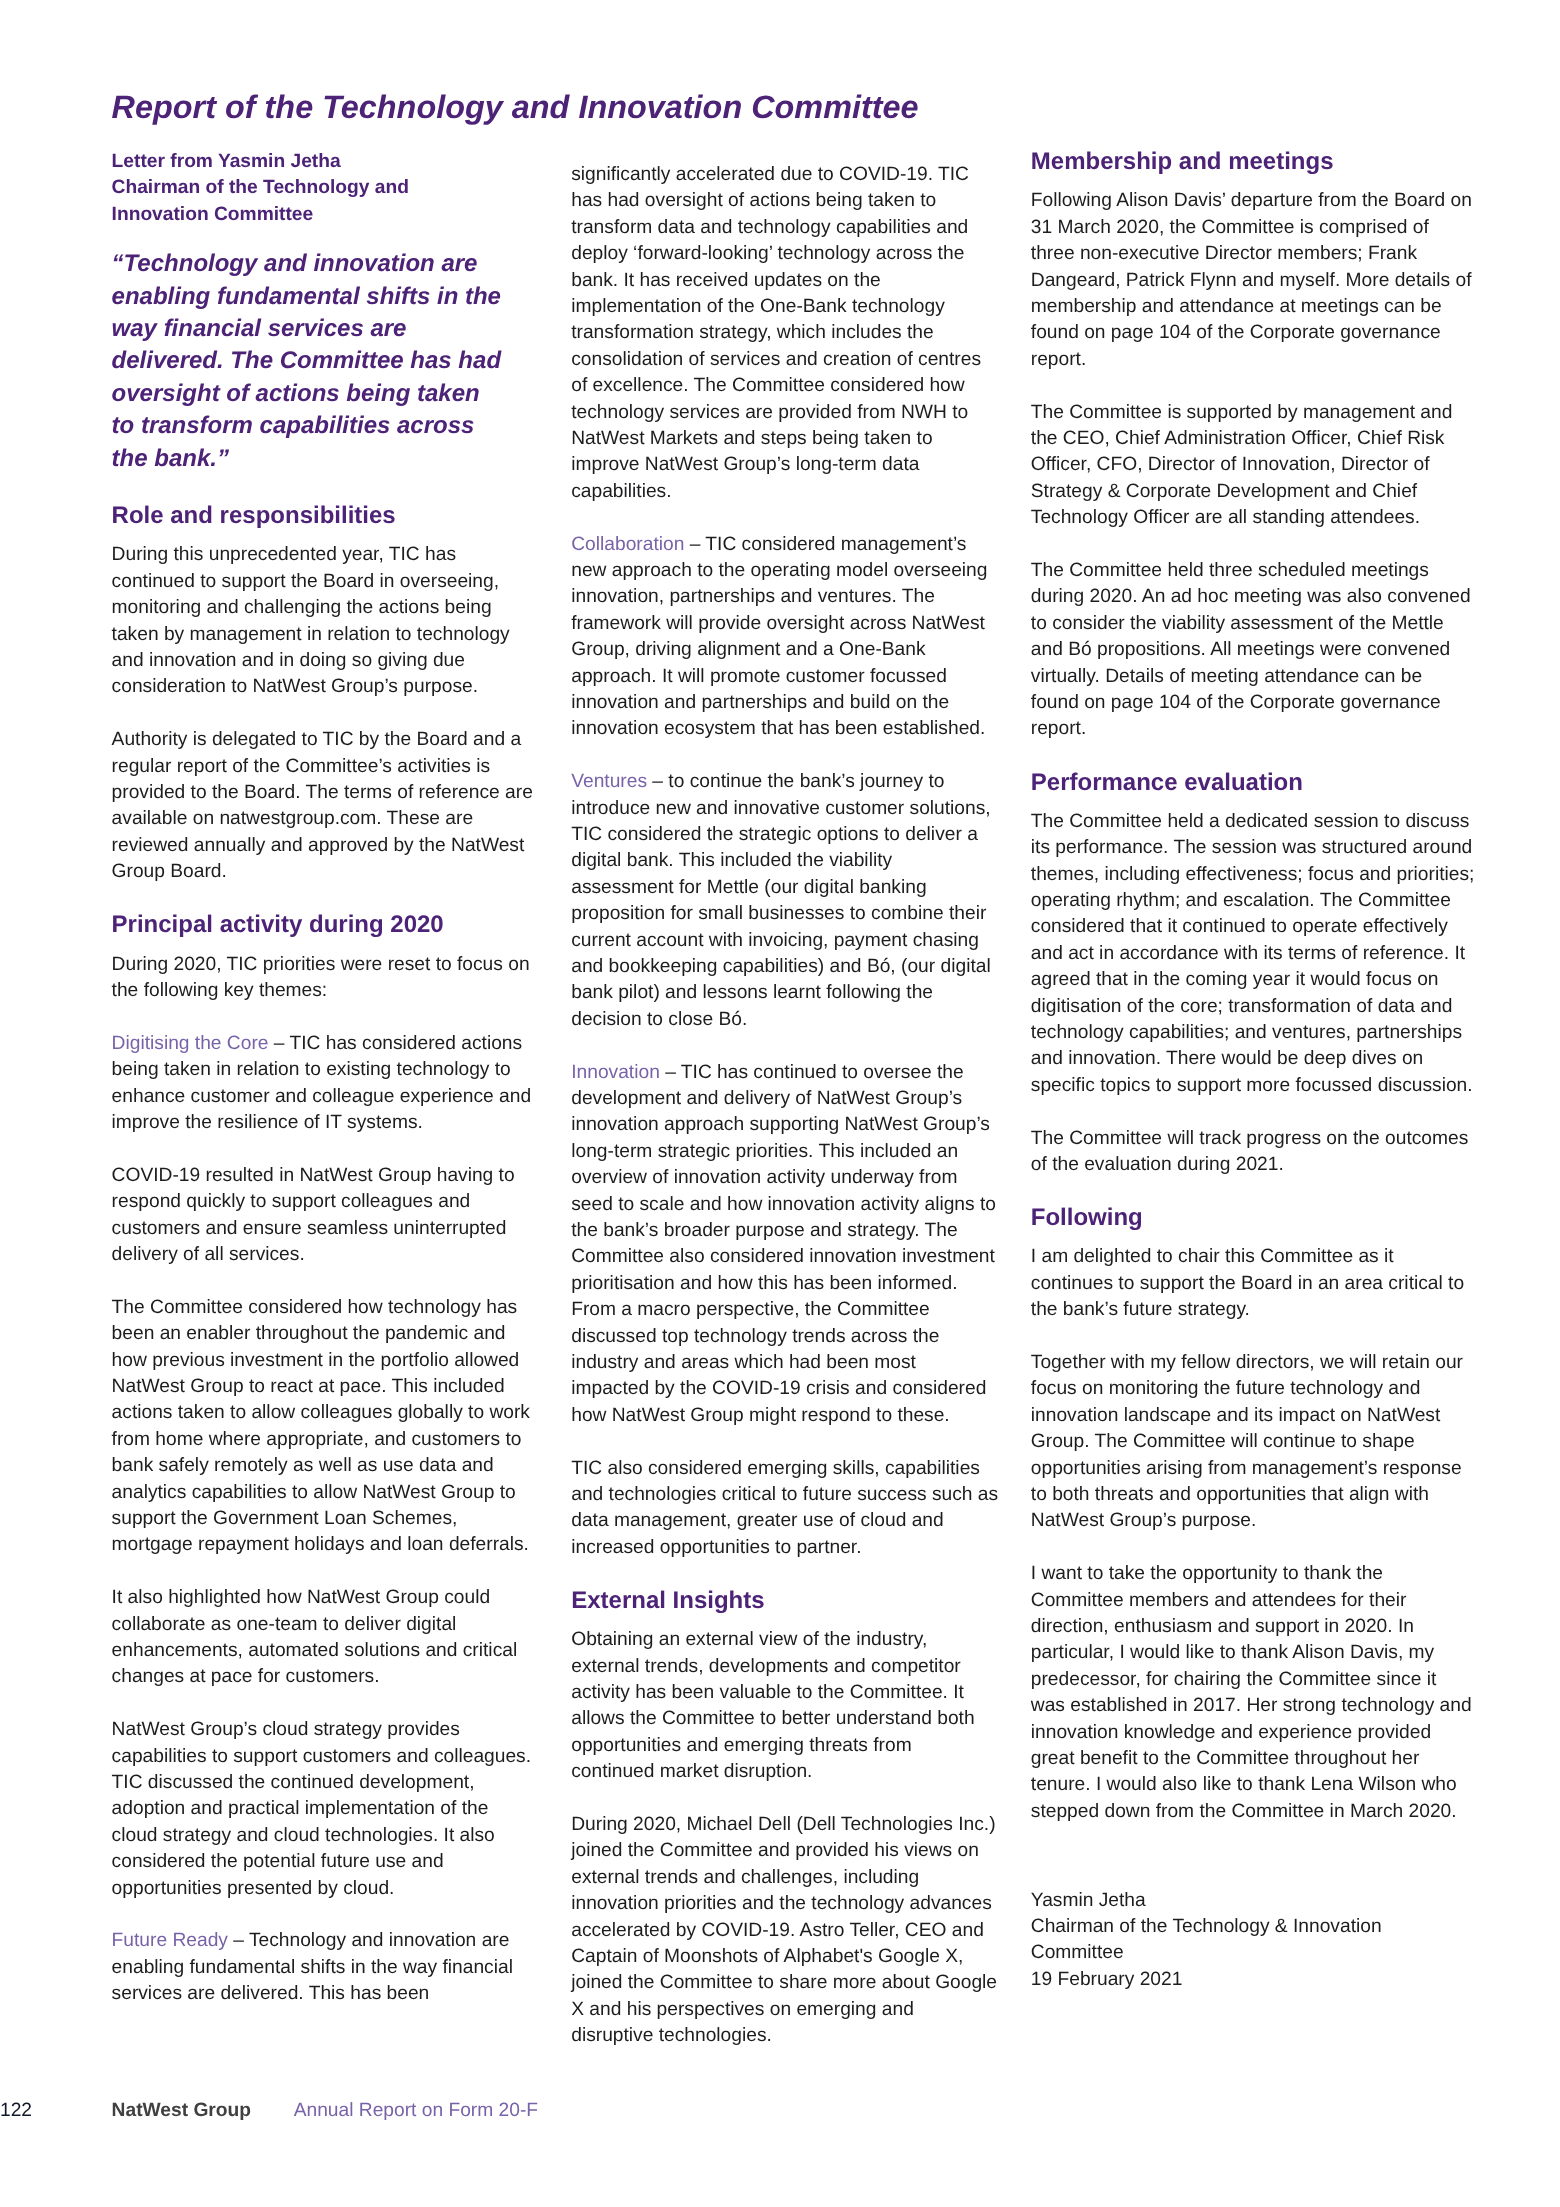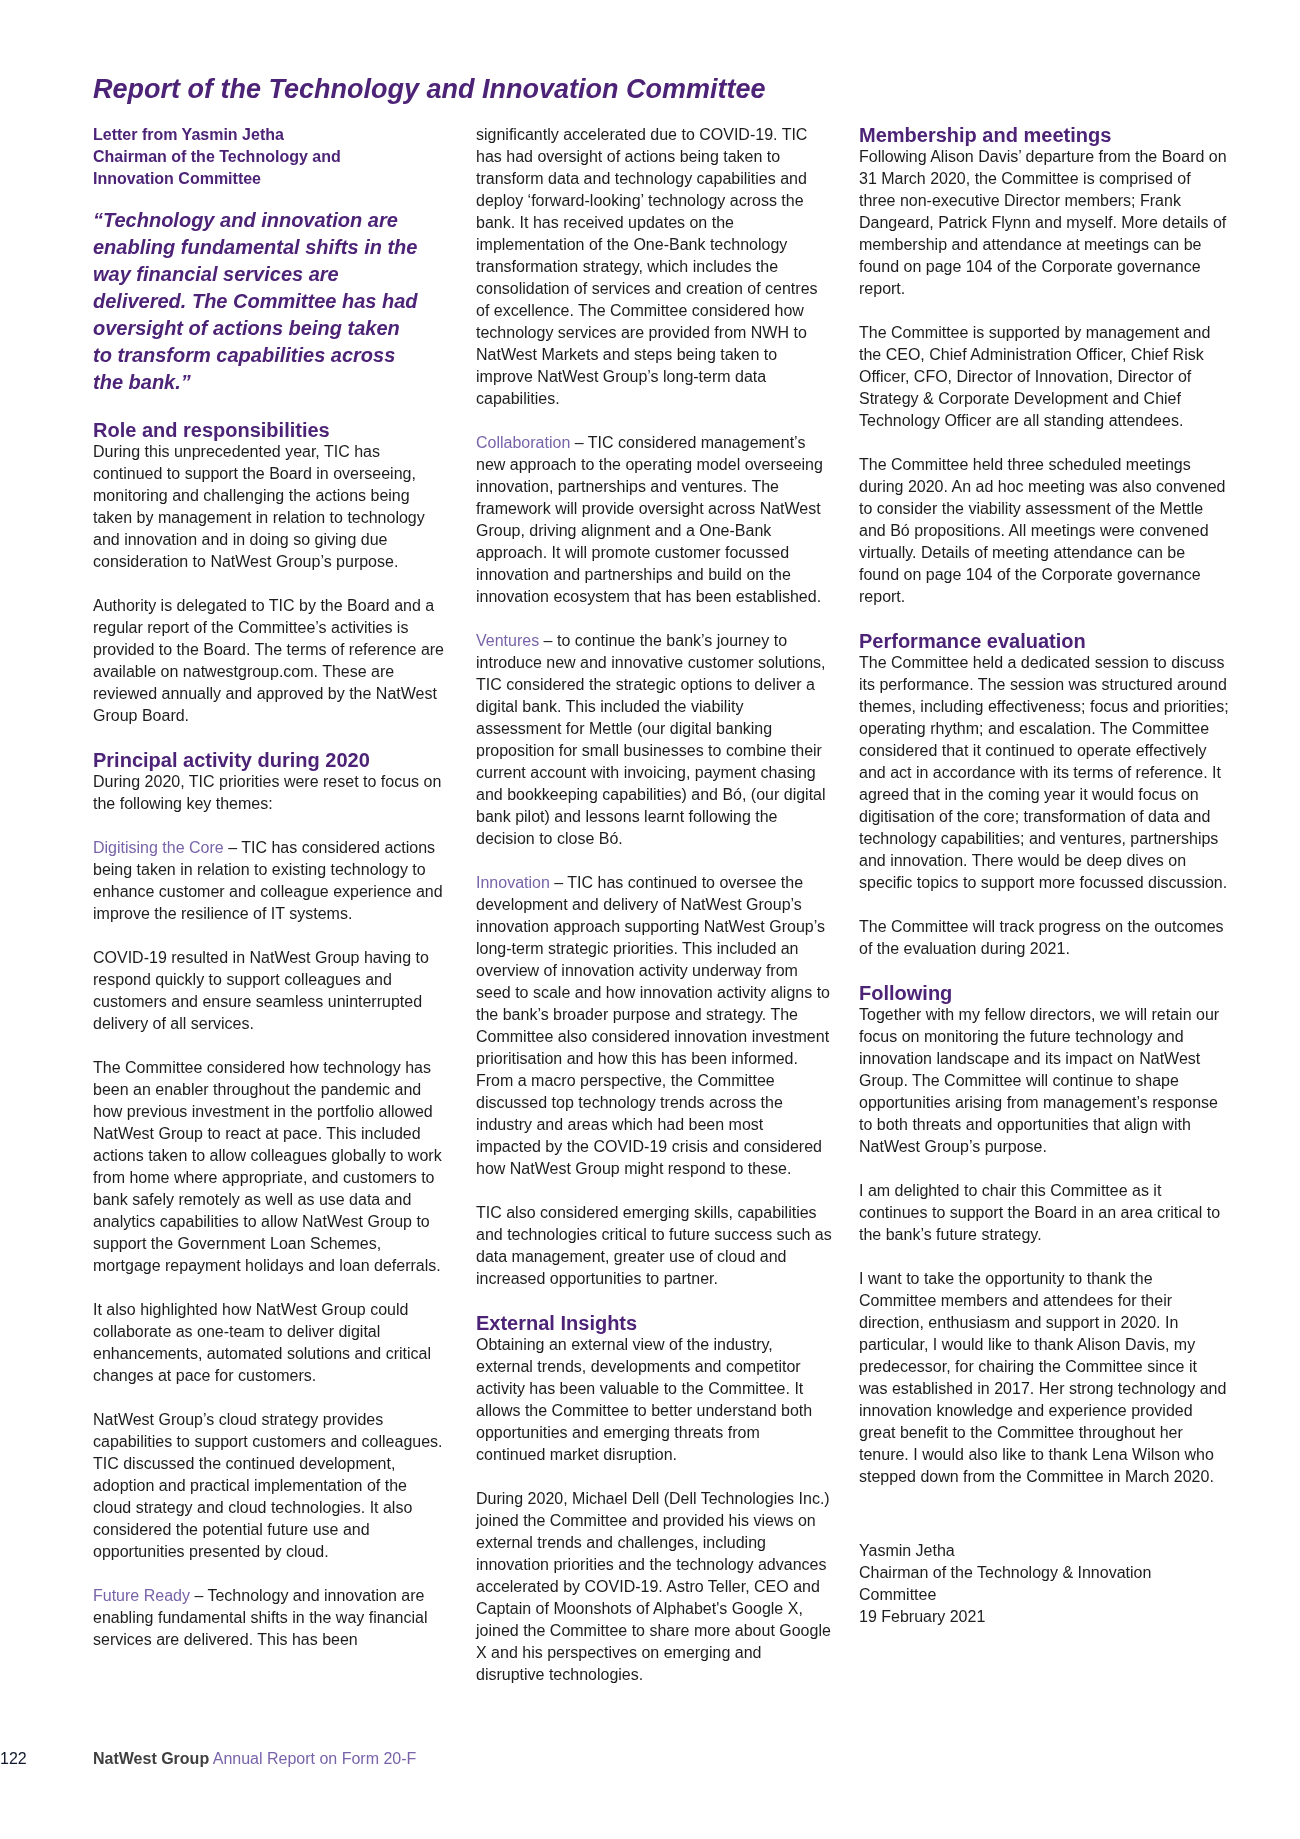--- a/index.html
+++ b/index.html
@@ -43,21 +43,21 @@
   .col {
     width: 356px;
     flex: 0 0 auto;
     font-size: 16px;
     line-height: 22px;
   }
   .col.col3 {
     width: 370px;
   }
   .col p {
-    margin: 0 0 22px 0;
+    margin: 11px 0 22px 0;
   }
   .pre {
     white-space: pre-line;
   }
   .letter-heading {
     font-weight: bold;
     color: #4c2376;
     margin: 0 0 17px 0;
   }
   .quote {
@@ -96,20 +96,21 @@
     top: 0;
     white-space: nowrap;
   }
   .brand-bold {
     font-weight: bold;
     color: #404040;
     margin-top: 26px;
   }
   .brand-rest {
     color: #7863a9;
+    padding-left: 32px;
   }
   .page-number {
     position: absolute;
     left: 0;
     top: 0;
     width: 1063px;
     text-align: left;
     color: #0f172a;
   }
 </style>
@@ -160,22 +161,22 @@
 
       <div class="col col3">
         <h3 class="subhead">Membership and meetings</h3>
         <p>Following Alison Davis’ departure from the Board on 31 March 2020, the Committee is comprised of three non-executive Director members; Frank Dangeard, Patrick Flynn and myself. More details of membership and attendance at meetings can be found on page 104 of the Corporate governance report.</p>
         <p>The Committee is supported by management and the CEO, Chief Administration Officer, Chief Risk Officer, CFO, Director of Innovation, Director of Strategy &amp; Corporate Development and Chief Technology Officer are all standing attendees.</p>
         <p>The Committee held three scheduled meetings during 2020. An ad hoc meeting was also convened to consider the viability assessment of the Mettle and Bó propositions. All meetings were convened virtually. Details of meeting attendance can be found on page 104 of the Corporate governance report.</p>
         <h3 class="subhead">Performance evaluation</h3>
         <p>The Committee held a dedicated session to discuss its performance. The session was structured around themes, including effectiveness; focus and priorities; operating rhythm; and escalation. The Committee considered that it continued to operate effectively and act in accordance with its terms of reference. It agreed that in the coming year it would focus on digitisation of the core; transformation of data and technology capabilities; and ventures, partnerships and innovation. There would be deep dives on specific topics to support more focussed discussion.</p>
         <p>The Committee will track progress on the outcomes of the evaluation during 2021.</p>
         <h3 class="subhead">Following</h3>
+        <p>I am delighted to chair this Committee as it continues to support the Board in an area critical to the bank’s future strategy.</p>
         <p>Together with my fellow directors, we will retain our focus on monitoring the future technology and innovation landscape and its impact on NatWest Group. The Committee will continue to shape opportunities arising from management’s response to both threats and opportunities that align with NatWest Group’s purpose.</p>
-        <p>I am delighted to chair this Committee as it continues to support the Board in an area critical to the bank’s future strategy.</p>
         <p>I want to take the opportunity to thank the Committee members and attendees for their direction, enthusiasm and support in 2020. In particular, I would like to thank Alison Davis, my predecessor, for chairing the Committee since it was established in 2017. Her strong technology and innovation knowledge and experience provided great benefit to the Committee throughout her tenure. I would also like to thank Lena Wilson who stepped down from the Committee in March 2020.</p>
         <div class="signature pre">Yasmin Jetha
 Chairman of the Technology &amp; Innovation
 Committee
 19 February 2021</div>
       </div>
 
     </div>
   </div>
 

